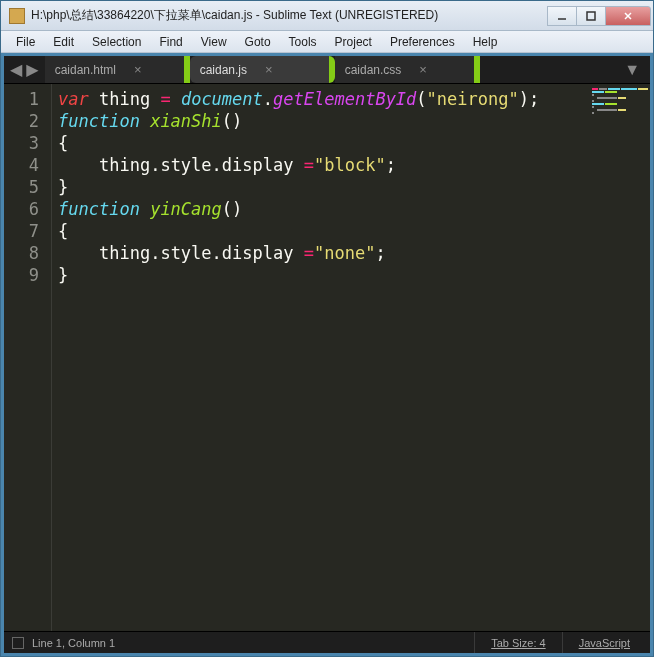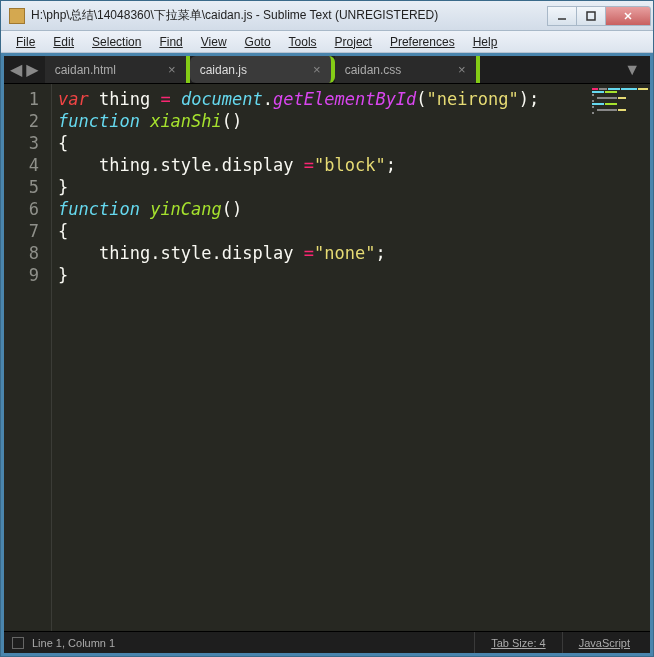--- a/index.html
+++ b/index.html
@@ -6,26 +6,26 @@
 html, body { width: 654px; height: 657px; overflow: hidden; font-family: "Segoe UI", Tahoma, sans-serif; }
 .window { width: 654px; height: 657px; background: linear-gradient(to bottom, #5a95bd, #4a85ad); border: 1px solid #3a6a8a; display: flex; flex-direction: column; }
 .titlebar { height: 30px; background: linear-gradient(to bottom, #e8eef5, #d2dce8); display: flex; align-items: center; padding: 0 2px 0 8px; border-bottom: 1px solid #a8b8c8; }
 .titlebar-icon { width: 16px; height: 16px; background: #d4a850; margin-right: 6px; border: 1px solid #a07830; }
 .titlebar-text { flex: 1; font-size: 12px; color: #222; white-space: nowrap; overflow: hidden; }
 .win-buttons { display: flex; }
 .win-btn { width: 30px; height: 20px; display: flex; align-items: center; justify-content: center; background: linear-gradient(to bottom, #f2f6fa, #d8e2ec); border: 1px solid #a8b8c8; margin-left: -1px; font-size: 10px; color: #333; cursor: default; }
 .win-btn.close { width: 46px; background: linear-gradient(to bottom, #e8a0a0, #c86060); border-radius: 0 3px 0 0; }
 .win-btn svg { width: 10px; height: 10px; }
 .menubar { height: 22px; background: linear-gradient(to bottom, #eef2f8, #dce4ee); display: flex; align-items: center; padding: 0 6px; font-size: 12px; border-bottom: 1px solid #b8c4d2; }
-.menu-item { padding: 2px 9px; color: #222; cursor: default; text-decoration: underline; }
+.menu-item { padding: 2px 9px; color: #222; cursor: default; }
 .body-frame { flex: 1; background: #4a85ad; padding: 3px; display: flex; flex-direction: column; }
 .tabbar { height: 28px; background: #1e1e1e; display: flex; align-items: stretch; border-bottom: 1px solid #000; }
 .nav-arrows { display: flex; align-items: center; padding: 0 6px; gap: 4px; }
 .nav-arrow { color: #888; cursor: default; }
-.tab { display: flex; align-items: center; padding: 0 10px; color: #aaa; font-size: 12px; background: #2a2a2a; border-right: 4px solid #84cc16; min-width: 145px; justify-content: space-between; cursor: default; }
+.tab { display: flex; align-items: center; padding: 0 10px; color: #aaa; font-size: 12px; background: #2a2a2a; border-right: 6px solid #84cc16; min-width: 145px; cursor: default; }
 .tab.active { background: #3a3a3a; color: #ddd; border-radius: 6px; }
 .tab-close { color: #888; font-size: 13px; margin-left: 18px; cursor: default; }
 .tab-spacer { flex: 1; background: #1e1e1e; }
 .tab-menu { display: flex; align-items: center; padding: 0 10px; color: #888; cursor: default; }
 .editor-wrap { flex: 1; display: flex; background: #272822; position: relative; overflow: hidden; }
 .gutter { width: 48px; background: #272822; color: #8f908a; text-align: right; padding: 4px 12px 4px 4px; font-family: Consolas, monospace; font-size: 17px; line-height: 22px; border-right: 1px solid #3b3c37; }
 .code { flex: 1; padding: 4px 6px; font-family: Consolas, monospace; font-size: 17px; line-height: 22px; color: #f8f8f2; white-space: pre; font-style: italic; }
 .minimap { width: 60px; background: #272822; padding: 4px 2px; }
 .minimap-line { height: 2px; margin-bottom: 1px; display: flex; gap: 1px; }
 .mm-seg { height: 2px; }
@@ -43,21 +43,21 @@
 .status-icon { width: 12px; height: 12px; border: 1px solid #666; }
 .status-cell { padding: 0 16px; border-left: 1px solid #3a3a3a; height: 100%; display: flex; align-items: center; cursor: default; text-decoration: underline; }
 </style>
 </head>
 <body>
 
 <div class="window">
 
   <div class="titlebar">
     <div class="titlebar-icon"></div>
-    <div class="titlebar-text">H:\php\总结\14048360\下拉菜单\caidan.js - Sublime Text (UNREGISTERED)</div>
+    <div class="titlebar-text">H:\php\总结\33864220\下拉菜单\caidan.js - Sublime Text (UNREGISTERED)</div>
     <div class="win-buttons">
       <div class="win-btn">
           <svg viewBox="0 0 10 10">
             <line x1="1" y1="8" x2="9" y2="8" stroke="#333" stroke-width="1.5"></line>
           </svg>
         </div>
       <div class="win-btn">
           <svg viewBox="0 0 10 10">
             <rect x="1" y="1" width="8" height="8" fill="none" stroke="#333" stroke-width="1.5"></rect>
           </svg>

